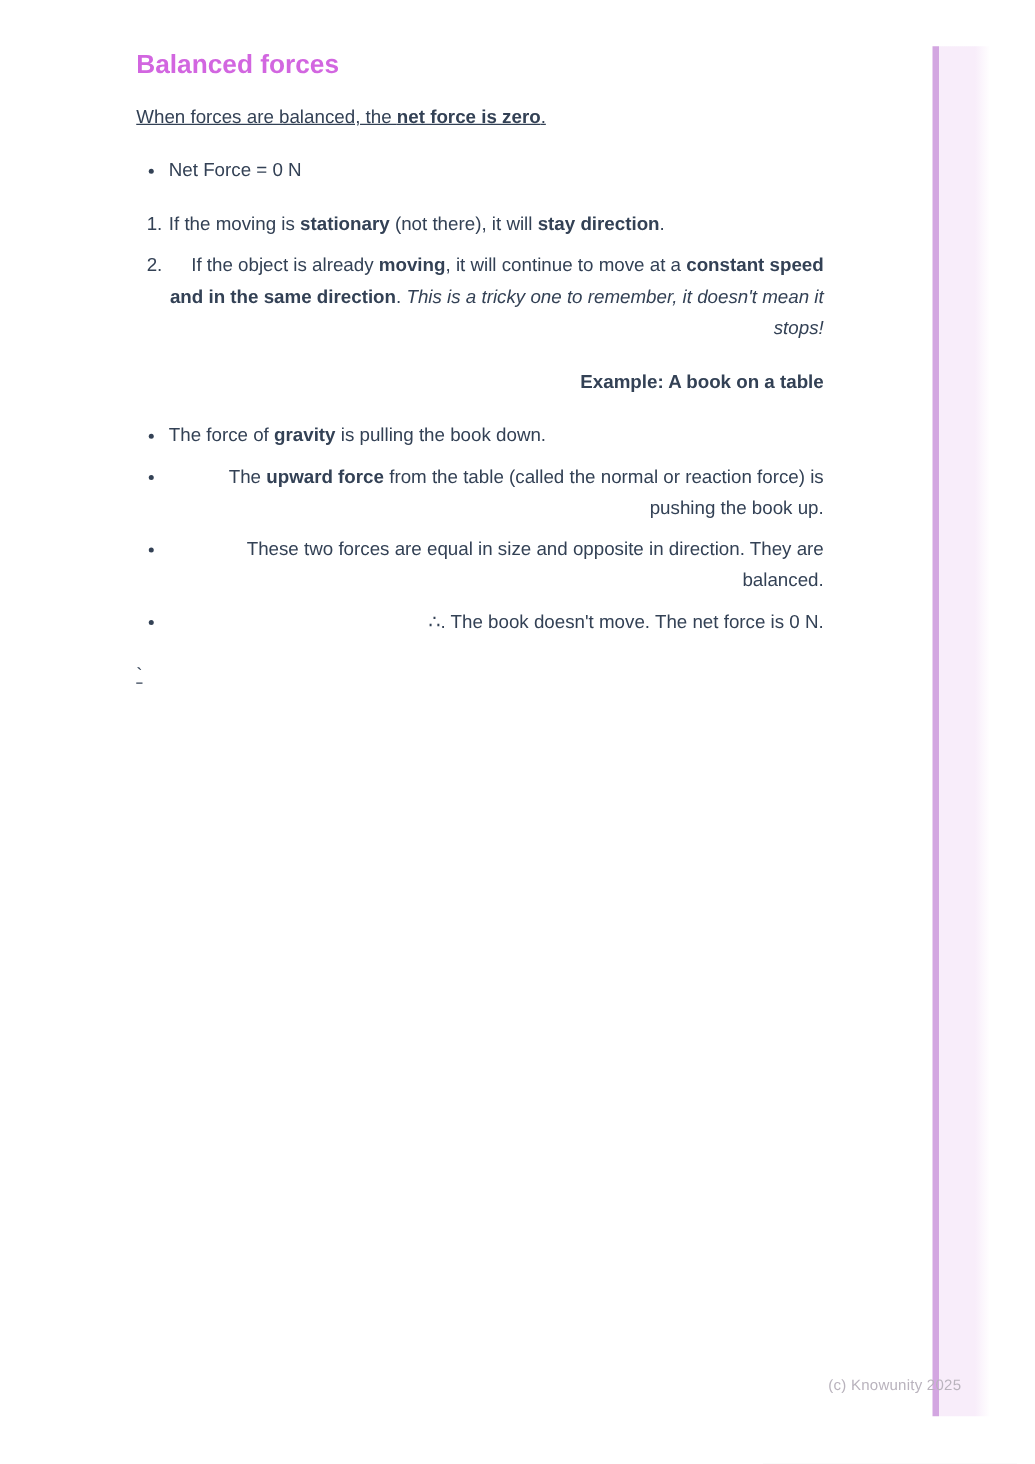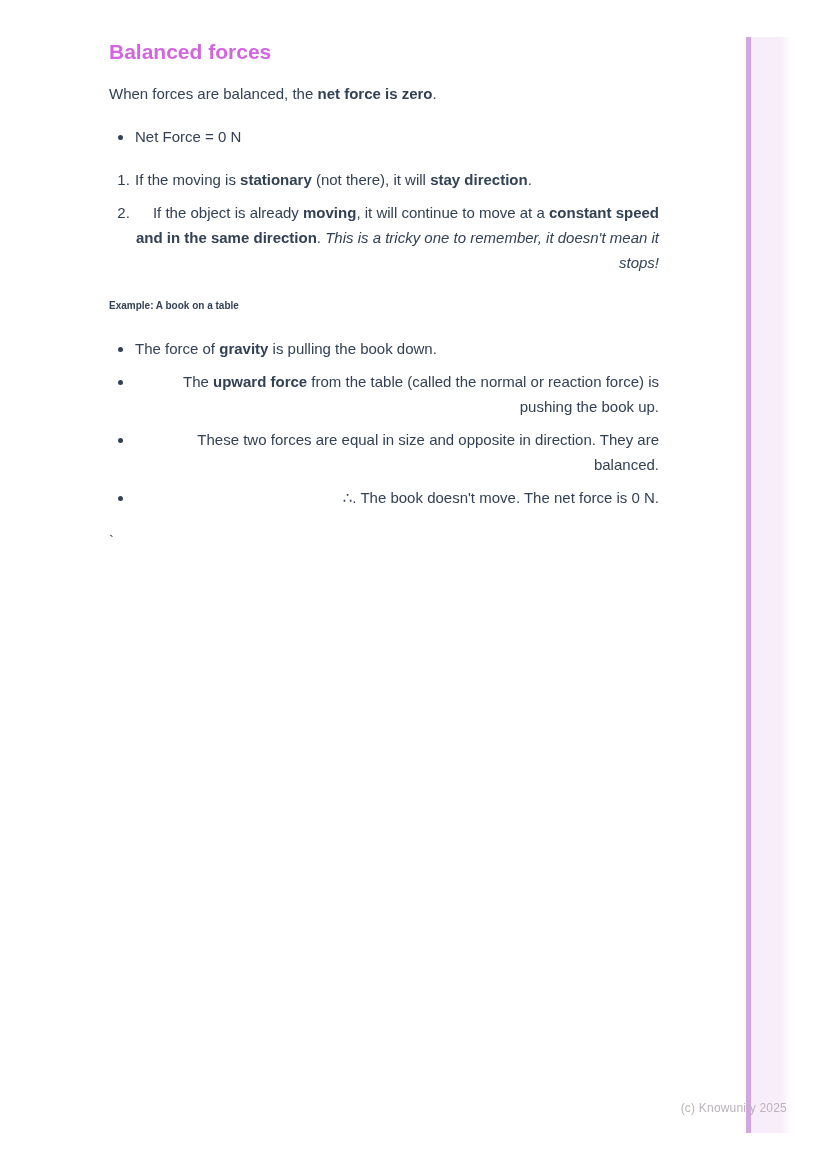--- a/index.html
+++ b/index.html
@@ -43,42 +43,43 @@
     z-index:2;
     margin-left:39px;
   }
   h1.title{
     margin:0 0 18px 0;
     font-size:21px;
     line-height:22px;
     font-weight:700;
     color:var(--accent);
   }
-  .content p{margin:18px 0;}
+  .content p{margin:18px 0;text-decoration:underline;}
   .content h3{
     margin:18px 0;
-    font-size:10px;
+    font-size:15px;
     line-height:25px;
     font-weight:700;
     color:var(--text);
+    text-align:right;
   }
   .content ul,.content ol{
     margin:18px 0;
     padding-left:25px;
   }
   .content li{margin:0;padding-left:1px;}
   .content li + li{margin-top:8px;text-align:right;}
   .content li::marker{color:var(--text);}
   .b{font-weight:700;}
   .i{font-style:italic;}
   p.stray{margin:18px 0;line-height:25px;}
   .footer{
     position:absolute;
     top:1100px;
-    right:41px;
+    right:59px;
     font-size:12px;
     line-height:16px;
     color:var(--footer);
     z-index:3;
     letter-spacing:0.2px;
   }
 </style>
 </head>
 <body>
 

